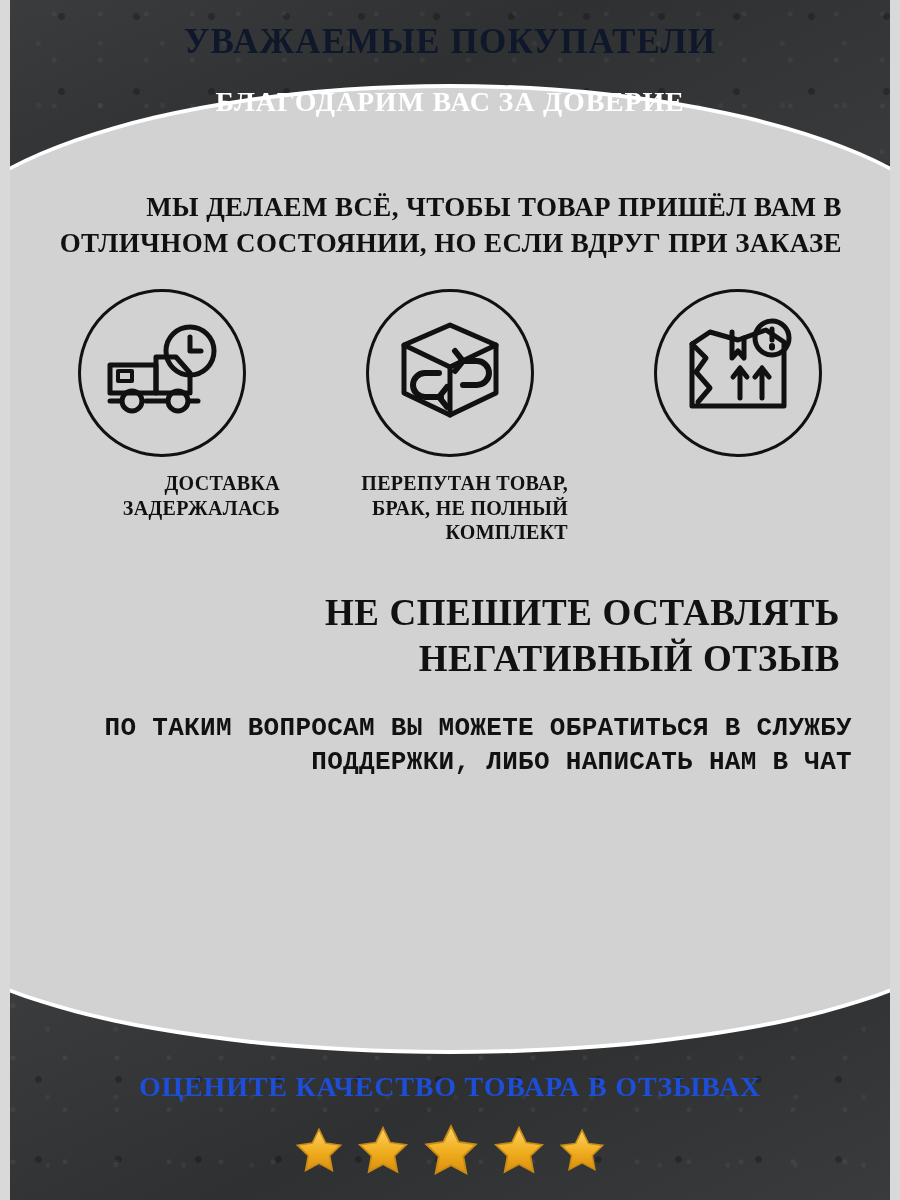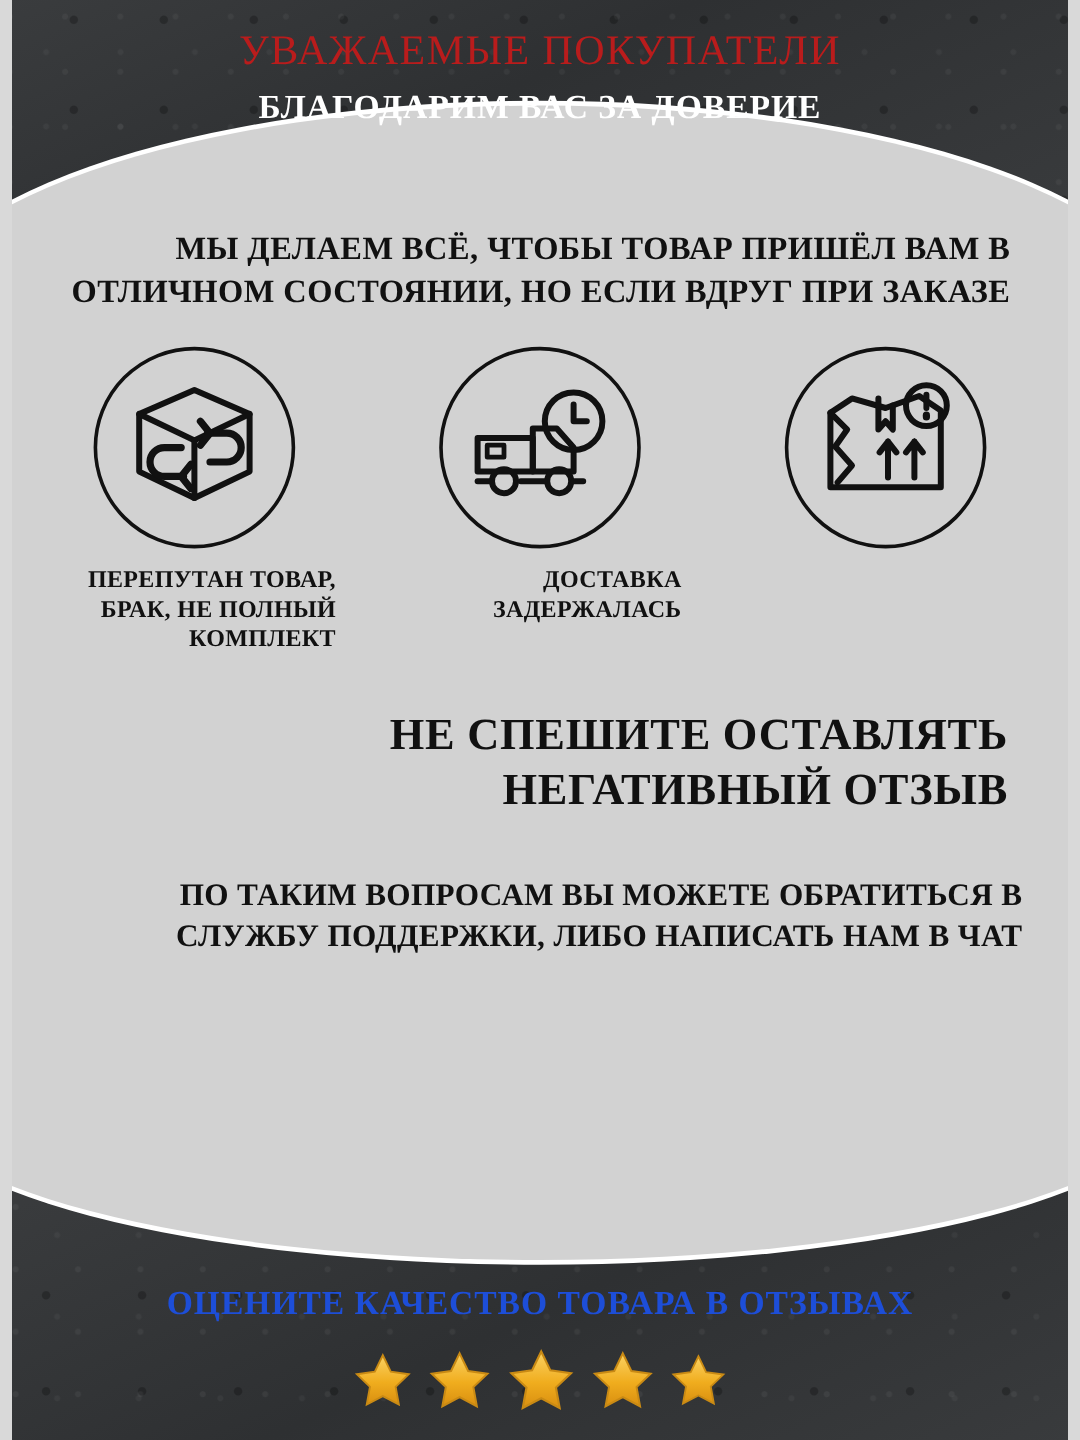--- a/index.html
+++ b/index.html
@@ -92,28 +92,28 @@
   .top-text {
     position: absolute;
     top: 0; left: 0;
     width: 900px;
     z-index: 5;
     text-align: center;
     padding-top: 24px;
   }
   .headline-gold {
     font-size: 35px;
-    font-weight: normal;
+    font-weight: bold;
     letter-spacing: 1.2px;
-    color: #b91c1c;
+    color: #0f172a;
     line-height: 1.05;
     text-transform: uppercase;
   }
   .headline-white {
-    margin-top: 12px;
+    margin-top: 24px;
     font-size: 28px;
     font-weight: bold;
     color: #ffffff;
     letter-spacing: 0.8px;
     line-height: 1.18;
     text-transform: uppercase;
   }
 
   
   .content {
@@ -173,27 +173,28 @@
     margin-top: 46px;
     font-size: 37px;
     font-weight: bold;
     line-height: 1.22;
     letter-spacing: 0.6px;
     padding: 0 60px;
     text-transform: uppercase;
   }
 
   .support-text {
-    margin-top: 48px;
+    margin-top: 30px;
     font-size: 26px;
     font-weight: bold;
     line-height: 1.32;
     letter-spacing: 0.3px;
     padding: 0 48px;
     text-transform: uppercase;
+    font-family: Liberation Mono, monospace;
   }
 
   
   .bottom-text {
     position: absolute;
     bottom: 0; left: 0;
     width: 900px;
     z-index: 5;
     text-align: center;
     padding-bottom: 18px;
@@ -232,57 +233,57 @@
   <div class="top-text">
     <div class="headline-gold">УВАЖАЕМЫЕ ПОКУПАТЕЛИ</div>
     <div class="headline-white">БЛАГОДАРИМ ВАС ЗА ДОВЕРИЕ</div>
   </div>
 
   <div class="content">
 
     <div class="intro">МЫ ДЕЛАЕМ ВСЁ, ЧТОБЫ ТОВАР ПРИШЁЛ ВАМ В ОТЛИЧНОМ СОСТОЯНИИ, НО ЕСЛИ ВДРУГ ПРИ ЗАКАЗЕ</div>
 
     <div class="icons-row">
+
+      <div class="icon-block">
+        <div class="icon-circle">
+          <svg width="120" height="104" viewBox="0 0 120 104" fill="none" stroke="#111" stroke-width="5" stroke-linecap="round" stroke-linejoin="round">
+
+            <path d="M8 44 h46 v28 H8 z"></path>
+            <path d="M16 50 h14 v10 H16 z" stroke-width="4"></path>
+
+            <path d="M54 36 h20 l14 16 v20 H54 z"></path>
+
+            <circle cx="30" cy="80" r="10"></circle>
+            <circle cx="76" cy="80" r="10"></circle>
+
+            <path d="M8 80 h10 M44 80 h20 M88 80 h8"></path>
+
+            <circle cx="88" cy="30" r="24"></circle>
+            <path d="M88 16 v14 h11"></path>
+          </svg>
+        </div>
+        <div class="icon-caption">ДОСТАВКА ЗАДЕРЖАЛАСЬ</div>
+      </div>
 
       <div class="icon-block">
         <div class="icon-circle">
           <svg width="118" height="112" viewBox="0 0 118 112" fill="none" stroke="#111" stroke-width="5" stroke-linecap="round" stroke-linejoin="round">
 
             <path d="M59 8 L105 28 V76 L59 98 L13 76 V28 Z"></path>
             <path d="M13 28 L59 50 L105 28"></path>
             <path d="M59 50 V98"></path>
 
             <path d="M70 44 h16 a12 12 0 0 1 0 24 h-14" stroke-width="6"></path>
             <path d="M64 34 l8 10 -8 10" stroke-width="6"></path>
             <path d="M50 80 H34 a12 12 0 0 1 0 -24 h14" stroke-width="6"></path>
             <path d="M56 90 l-8 -10 8 -10" stroke-width="6"></path>
           </svg>
         </div>
         <div class="icon-caption">ПЕРЕПУТАН ТОВАР, БРАК, НЕ ПОЛНЫЙ КОМПЛЕКТ</div>
-      </div>
-
-      <div class="icon-block">
-        <div class="icon-circle">
-          <svg width="120" height="104" viewBox="0 0 120 104" fill="none" stroke="#111" stroke-width="5" stroke-linecap="round" stroke-linejoin="round">
-
-            <path d="M8 44 h46 v28 H8 z"></path>
-            <path d="M16 50 h14 v10 H16 z" stroke-width="4"></path>
-
-            <path d="M54 36 h20 l14 16 v20 H54 z"></path>
-
-            <circle cx="30" cy="80" r="10"></circle>
-            <circle cx="76" cy="80" r="10"></circle>
-
-            <path d="M8 80 h10 M44 80 h20 M88 80 h8"></path>
-
-            <circle cx="88" cy="30" r="24"></circle>
-            <path d="M88 16 v14 h11"></path>
-          </svg>
-        </div>
-        <div class="icon-caption">ДОСТАВКА ЗАДЕРЖАЛАСЬ</div>
       </div>
 
       <div class="icon-block">
         <div class="icon-circle">
           <svg width="116" height="110" viewBox="0 0 116 110" fill="none" stroke="#111" stroke-width="5" stroke-linecap="round" stroke-linejoin="round">
 
             <path d="M12 26 L30 14 L58 22 L86 12 L104 24 V88 H12 Z"></path>
             <path d="M12 26 L26 40 L16 54 L30 70 L18 84"></path>
             <path d="M52 14 v26 l6 -7 6 7 V20"></path>
 

